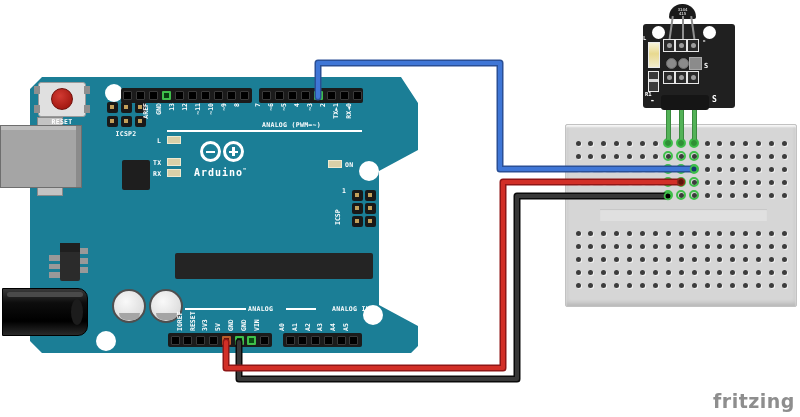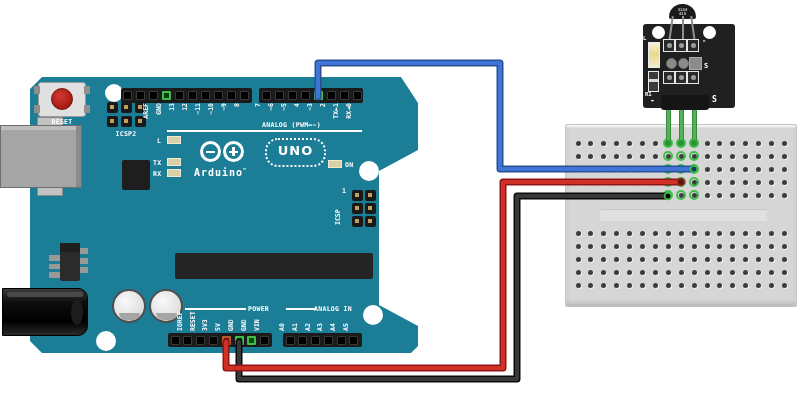--- a/index.html
+++ b/index.html
@@ -350,23 +350,23 @@
       <div class="ph" style="position: absolute; left: 298.25px; top: 335.5px;"></div>
       <div class="ph" style="position: absolute; left: 311px; top: 335.5px;"></div>
       <div class="ph" style="position: absolute; left: 323.75px; top: 335.5px;"></div>
       <div class="ph" style="position: absolute; left: 336.5px; top: 335.5px;"></div>
       <div class="ph" style="position: absolute; left: 349.25px; top: 335.5px;"></div>
     </div>
 
   <div class="abs sline" style="left:167px;top:130px;width:195px;"></div>
   <div class="abs silk" style="left:262px;top:121px;">ANALOG (PWM=~)</div>
   <div class="abs sline" style="left:185px;top:308px;width:61px;"></div>
-  <div class="abs silk" style="left:248px;top:305px;">POWER</div>
+  <div class="abs silk" style="left:248px;top:305px;">ANALOG</div>
   <div class="abs sline" style="left:286px;top:308px;width:30px;"></div>
-  <div class="abs silk" style="left:314px;top:305px;">ANALOG IN</div>
+  <div class="abs silk" style="left:332px;top:305px;">ANALOG IN</div>
 
   <div class="abs" id="icsp2-pins">
       <div class="icsp-pin" style="position: absolute; left: 106.5px; top: 101.5px;">
         <div class="core"></div>
       </div>
       <div class="icsp-pin" style="position: absolute; left: 106.5px; top: 115.5px;">
         <div class="core"></div>
       </div>
       <div class="icsp-pin" style="position: absolute; left: 120.5px; top: 101.5px;">
         <div class="core"></div>
@@ -414,21 +414,20 @@
   <div class="abs led" style="left:167px;top:169px;width:14px;height:8px;"></div>
   <div class="abs led" style="left:328px;top:160px;width:14px;height:8px;"></div>
   <div class="abs silk" style="left:345px;top:161px;">ON</div>
 
   <div class="abs ring" style="left:200px;top:141px;"></div>
   <div class="abs ring" style="left:223px;top:141px;"></div>
   <div class="abs" style="left:206px;top:150.5px;width:9px;height:2.5px;background:#fff;"></div>
   <div class="abs" style="left:229px;top:150.5px;width:9px;height:2.5px;background:#fff;"></div>
   <div class="abs" style="left:232.3px;top:147.3px;width:2.5px;height:9px;background:#fff;"></div>
   <div class="abs" style="left:194px;top:167px;color:#fff;font-family:'DejaVu Sans Mono',monospace;font-weight:bold;font-size:10px;letter-spacing:1px;"><span>Arduino</span><span style="font-size:5px;vertical-align:top;">™</span></div>
-  <div class="abs uno-oval" style="left:265px;top:138px;width:57px;height:25px;">UNO</div>
 
   <div class="abs" style="left:122px;top:160px;width:28px;height:30px;background:#1e1e1e;border-radius:2px;"></div>
   <div class="abs" style="left:175px;top:253px;width:198px;height:26px;background:#242424;border-radius:2px;"></div>
 
   <div class="abs" style="left:49px;top:255px;width:12px;height:5.5px;background:#999;"></div>
   <div class="abs" style="left:49px;top:263.5px;width:12px;height:5.5px;background:#999;"></div>
   <div class="abs" style="left:49px;top:272px;width:12px;height:5.5px;background:#999;"></div>
   <div class="abs" style="left:60px;top:243px;width:20px;height:38px;background:#2b2b2b;border-radius:2px;"></div>
   <div class="abs" style="left:60px;top:243px;width:20px;height:9px;background:#1f1f1f;"></div>
   <div class="abs" style="left:80px;top:248px;width:8px;height:5.5px;background:#999;"></div>
@@ -484,13 +483,14 @@
     <path id="wire-ground" d="M239,342 L239,379 L517,379 L517,196 L668,196" fill="none" stroke-width="4" stroke-linecap="round" stroke-linejoin="round" stroke="#383838"></path>
     <path id="wire-power-outer" d="M226,342 L226,368 L503,368 L503,182 L681,182" fill="none" stroke-width="7" stroke-linecap="round" stroke-linejoin="round" stroke="#8f1616"></path>
     <path id="wire-power" d="M226,342 L226,368 L503,368 L503,182 L681,182" fill="none" stroke-width="4" stroke-linecap="round" stroke-linejoin="round" stroke="#d22f27"></path>
     <path id="wire-signal-outer" d="M318,97 L318,63 L500,63 L500,169 L694,169" fill="none" stroke-width="7" stroke-linecap="round" stroke-linejoin="round" stroke="#2a4f95"></path>
     <path id="wire-signal" d="M318,97 L318,63 L500,63 L500,169 L694,169" fill="none" stroke-width="4" stroke-linecap="round" stroke-linejoin="round" stroke="#3f76d6"></path>
     <circle cx="694" cy="169" r="3.4" fill="#16386e" stroke="#3fbf4a" stroke-width="1.8"></circle>
     <circle cx="681" cy="182" r="3.4" fill="#5e130b" stroke="#8f2c1c" stroke-width="1.5"></circle>
     <circle cx="668" cy="196" r="3.4" fill="#000000" stroke="#3fbf4a" stroke-width="1.8"></circle>
   </svg>
 
+  <div class="abs watermark">fritzing</div>
 </div>
 
 </body></html>

